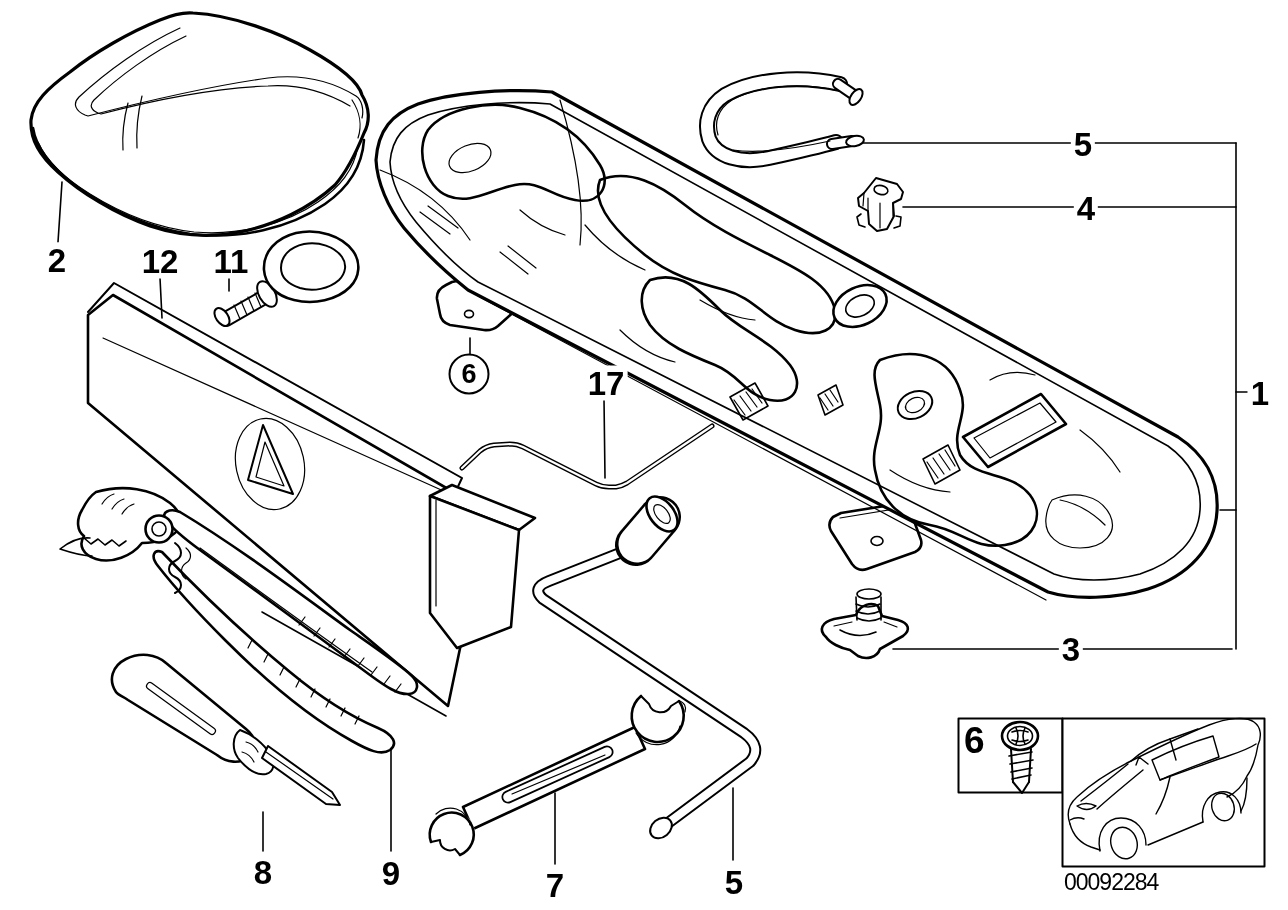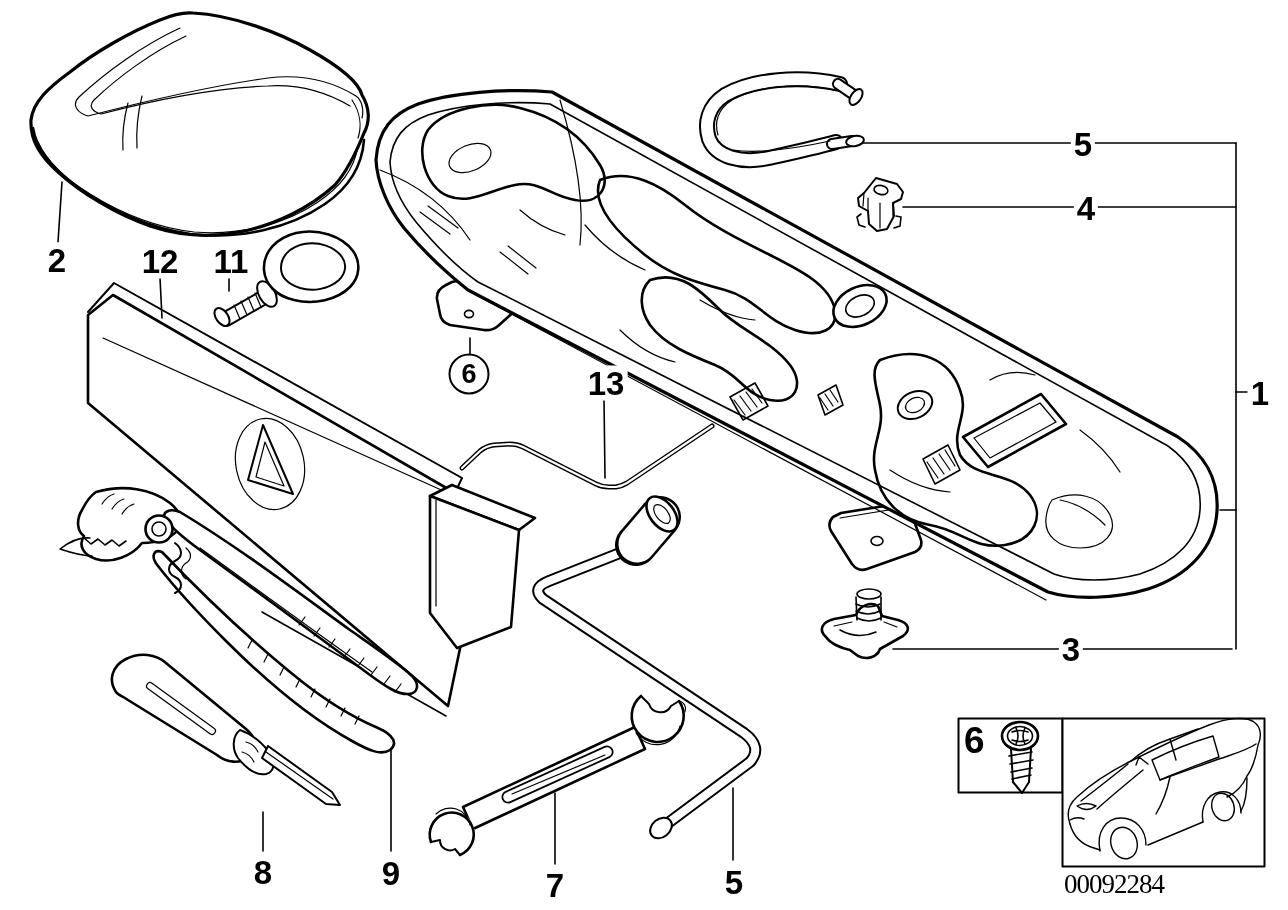--- a/index.html
+++ b/index.html
@@ -4,21 +4,21 @@
 <style>
   html,body{margin:0;padding:0;background:#fff}
   .stage{position:relative;width:1288px;height:910px;background:#ffffff;overflow:hidden;
          font-family:"Liberation Sans",sans-serif;color:#000}
   .stage svg{position:absolute;left:0;top:0}
   .callout{position:absolute;transform:translate(-50%,-50%);font-weight:700;font-size:33px;
            line-height:1;background:#ffffff;padding:1px 3px;white-space:nowrap}
   .callout.circled{width:41px;height:41px;border:2.5px solid #000;border-radius:50%;
            display:flex;align-items:center;justify-content:center;font-size:27px;padding:0;box-sizing:border-box}
   .inset-label{position:absolute;font-weight:700;font-size:37px;line-height:1}
-  .image-number{position:absolute;font-family:Liberation Serif, serif;font-size:27px;
+  .image-number{position:absolute;font-family:Liberation Sans, sans-serif;font-size:23px;
            letter-spacing:-1px;line-height:1}
   .k{stroke:#000;fill:none;stroke-linecap:round;stroke-linejoin:round}
   .f{fill:#fff}
   .w1{stroke-width:1.2}.w15{stroke-width:1.6}.w2{stroke-width:2}.w25{stroke-width:2.6}
   .w3{stroke-width:3.2}.w5{stroke-width:5}.w12{stroke-width:12}.w16{stroke-width:16}
   .wc{stroke:#fff}
 </style>
 </head>
 <body>
 
@@ -303,18 +303,18 @@
 <div class="callout" style="left:1071px;top:649px">3</div>
 <div class="callout" style="left:1086px;top:208px">4</div>
 <div class="callout" style="left:1083px;top:144px">5</div>
 <div class="callout circled" style="left:469px;top:374px">6</div>
 <div class="callout" style="left:555px;top:885px">7</div>
 <div class="callout" style="left:263px;top:872px">8</div>
 <div class="callout" style="left:391px;top:873px">9</div>
 <div class="callout" style="left:734px;top:882px">5</div>
 <div class="callout" style="left:231px;top:261px">11</div>
 <div class="callout" style="left:160px;top:261px">12</div>
-<div class="callout" style="left:606px;top:383px">13</div>
+<div class="callout" style="left:606px;top:383px">17</div>
 
 <div class="inset-label" style="left:964px;top:722px">6</div>
 <div class="image-number" style="left:1064px;top:871px">00092284</div>
 
 </div>
 
 </body></html>

